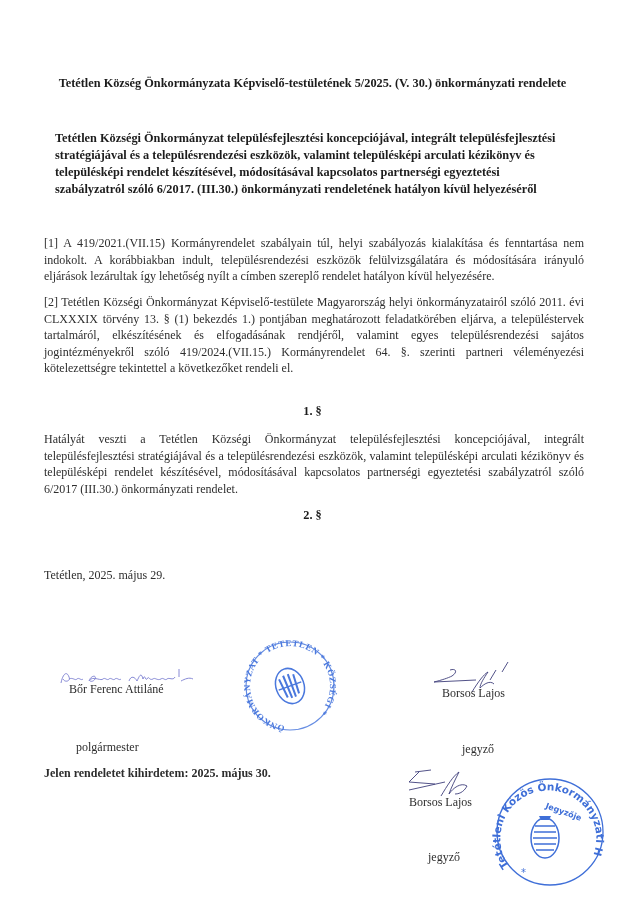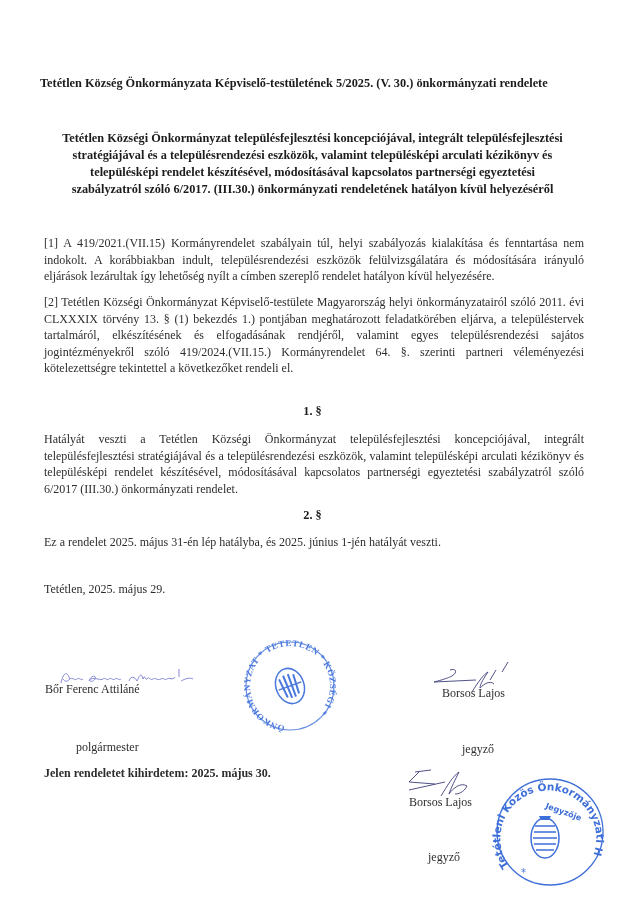--- a/index.html
+++ b/index.html
@@ -1,22 +1,22 @@
 <!DOCTYPE html>
 <html><head>
 <meta charset="utf-8">
 <style>
   html, body { margin:0; padding:0; background:#ffffff; }
   body { width:625px; height:899px; position:relative; overflow:hidden;
          font-family:"Liberation Serif","DejaVu Serif",serif; color:#2a2a2a; }
   .page { position:absolute; left:0; top:0; width:625px; height:899px; }
   .abs { position:absolute; }
-  .title { left:40px; width:545px; top:75px; text-align:left; font-weight:bold;
+  .title { left:40px; width:545px; top:75px; text-align:center; font-weight:bold;
            font-size:12.3px; line-height:17px; color:#1c1c1c; }
-  .subtitle { left:55px; width:515px; top:130px; text-align:center; font-weight:bold;
+  .subtitle { left:55px; width:515px; top:130px; text-align:left; font-weight:bold;
               font-size:12.3px; line-height:17px; color:#1c1c1c; }
   .para { left:44px; width:540px; font-size:12px; line-height:16.6px; text-align:justify;
           text-align-last:left; color:#2d2d2d; }
   .section-head { left:0; width:625px; text-align:center; font-weight:bold; font-size:12.3px; color:#1c1c1c; }
   .line { left:44px; font-size:12px; color:#2d2d2d; white-space:nowrap; }
   .sig-name { font-size:12px; color:#2d2d2d; white-space:nowrap; }
   .sig-role { font-size:12px; color:#2d2d2d; white-space:nowrap;margin-top:28px; }
   .stamp { position:absolute; }
   .signature { position:absolute; }
 </style>
@@ -32,28 +32,27 @@
   <div class="abs para" style="top:235px;">[1] A 419/2021.(VII.15) Kormányrendelet szabályain túl, helyi szabályozás kialakítása és fenntartása nem indokolt. A korábbiakban indult, településrendezési eszközök felülvizsgálatára és módosítására irányuló eljárások lezárultak így lehetőség nyílt a címben szereplő rendelet hatályon kívül helyezésére.</div>
 
   <div class="abs para" style="top:294px;">[2] Tetétlen Községi Önkormányzat Képviselő-testülete Magyarország helyi önkormányzatairól szóló 2011. évi CLXXXIX törvény 13. § (1) bekezdés 1.) pontjában meghatározott feladatkörében eljárva, a településtervek tartalmáról, elkészítésének és elfogadásának rendjéről, valamint egyes településrendezési sajátos jogintézményekről szóló 419/2024.(VII.15.) Kormányrendelet 64. §. szerinti partneri véleményezési kötelezettségre tekintettel a következőket rendeli el.</div>
 
   <div class="abs section-head" style="top:404px;">1. §</div>
 
   <div class="abs para" style="top:431px;">Hatályát veszti a Tetétlen Községi Önkormányzat településfejlesztési koncepciójával, integrált településfejlesztési stratégiájával és a településrendezési eszközök, valamint településképi arculati kézikönyv és településképi rendelet készítésével, módosításával kapcsolatos partnerségi egyeztetési szabályzatról szóló 6/2017 (III.30.) önkormányzati rendelet.</div>
 
   <div class="abs section-head" style="top:508px;">2. §</div>
 
-  <div class="abs line" style="top:535px;">Ez a rendelet 2025. május 31-én lép hatályba, és 2025. június 1-jén hatályát veszti.</div>
 
-  <div class="abs line" style="top:582px;">Tetétlen, 2025. május 29.</div>
+  <div class="abs line" style="top:568px;">Tetétlen, 2025. május 29.</div>
 
   <svg class="signature" style="left:57px; top:665px;" width="150" height="26" viewBox="0 0 150 26">
     <path d="M4 18 C6 8,10 6,12 12 C14 16,8 18,6 14 M12 14 C16 12,18 16,20 14 C22 12,24 16,26 14 M32 16 C34 10,40 10,38 14 C36 18,30 16,34 14 C38 12,44 16,46 14 C48 12,50 16,52 14 C54 12,56 16,58 14 C60 12,62 16,64 14 M72 16 C74 10,78 12,80 16 C82 12,84 6,86 14 C88 8,88 16,90 14 C92 10,92 16,96 14 C98 12,100 16,104 14 C106 12,108 16,110 14 C112 12,116 16,118 12 M122 4 L122 12 M124 16 C128 14,132 12,136 14" fill="none" stroke="#7a7ed0" stroke-width="0.9"></path>
   </svg>
-  <div class="abs sig-name" style="left:45px; top:682px;text-align:center;">Bőr Ferenc Attiláné</div>
+  <div class="abs sig-name" style="left:69px; top:682px;text-align:center;">Bőr Ferenc Attiláné</div>
   <div class="abs sig-role" style="left:76px; top:712px;">polgármester</div>
 
   <svg class="stamp" style="left:240px; top:640px;" width="100" height="96" viewBox="0 0 100 96">
     <defs>
       <path id="ring1" d="M50 86 A40 40 0 1 1 50.1 86"></path>
     </defs>
     <circle cx="50" cy="46" r="44" fill="none" stroke="#4a78dd" stroke-width="1.2" opacity="0.85"></circle>
     <text font-family="Liberation Serif, serif" font-size="9" font-weight="bold" fill="#4a78dd" letter-spacing="0.5">
       <textPath href="#ring1" startOffset="2%">ÖNKORMÁNYZAT * TETÉTLEN * KÖZSÉGI *</textPath>
     </text>

